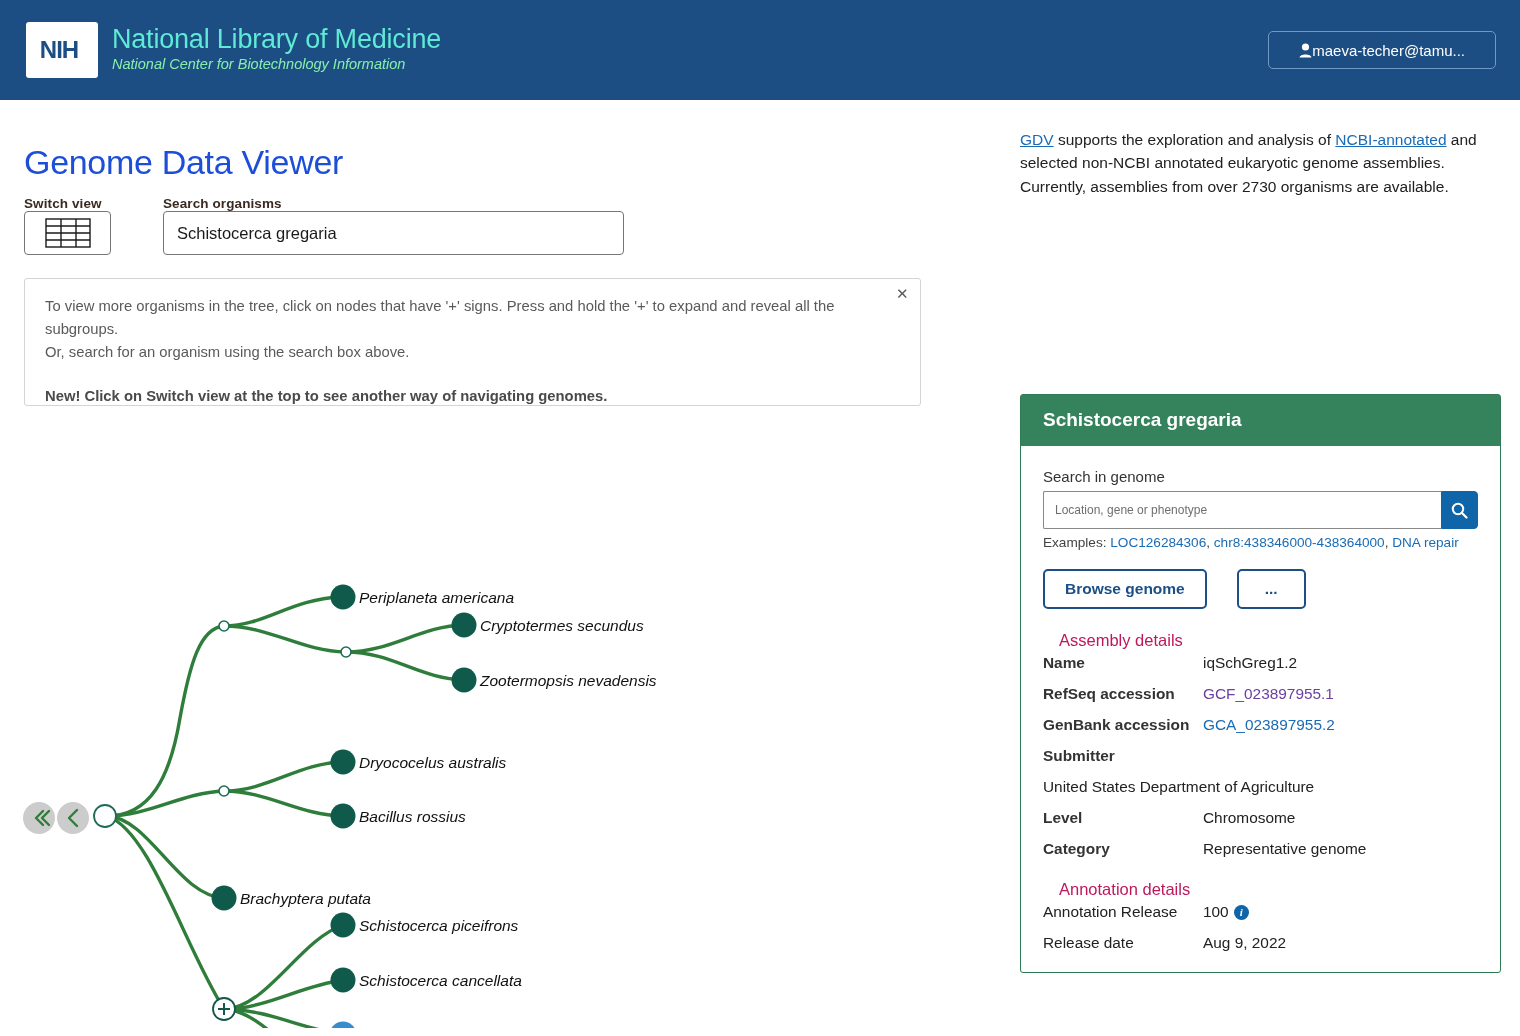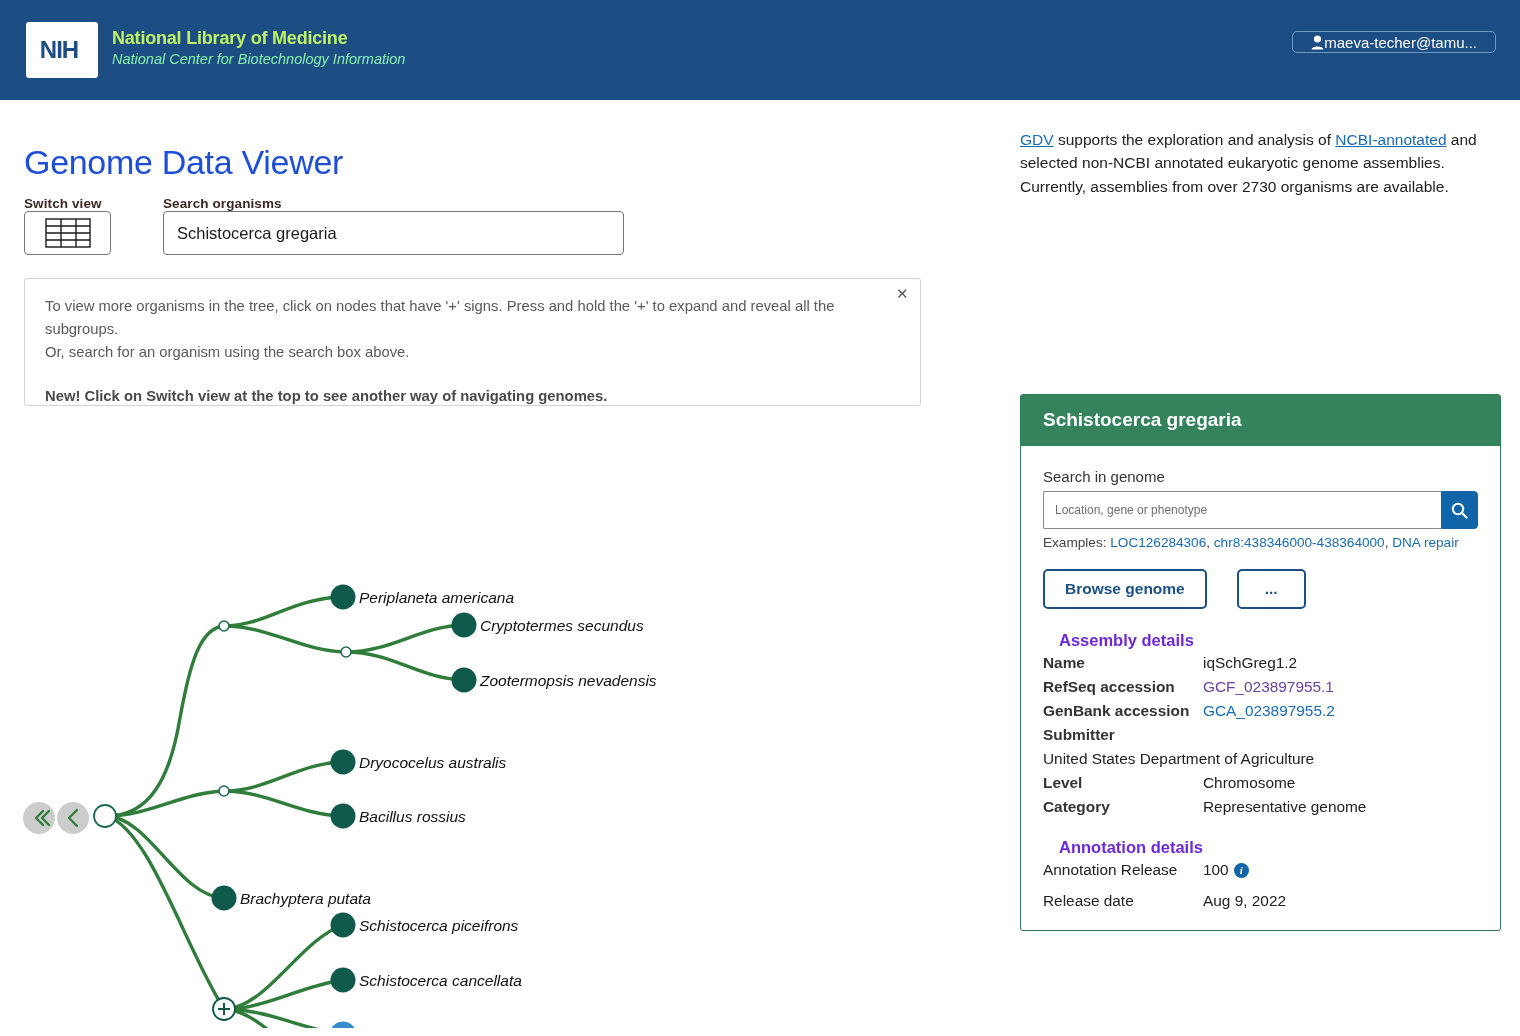--- a/index.html
+++ b/index.html
@@ -37,35 +37,35 @@
     font-size: 24px;
     color: #1c4d83;
     letter-spacing: -1px;
     margin-left: -6px;
   }
   .nih-chev {
     position: absolute; right: -1px; top: 0; height: 56px; width: 26px;
   }
   .nih-titles { display: flex; flex-direction: column; justify-content: center; }
   .nih-title-main {
-    color: #bef264; font-size: 18px; font-weight: bold; line-height: 1.08;
+    color: #5eead4; font-size: 27px; font-weight: normal; line-height: 1.08;
     letter-spacing: -0.2px;
   }
   .nih-title-sub {
     color: #86efac; font-size: 14.5px; font-style: italic; line-height: 1.5;
   }
   .user-btn {
     position: absolute; right: 24px; top: 31px;
-    height: 22px;
+    height: 38px;
     border: 1px solid #6f9ac4;
     border-radius: 5px;
     color: #ffffff;
     font-size: 15px;
     display: flex; align-items: center; 
-    padding: 0 18px;
+    padding: 0 30px;
     background: transparent;
     cursor: pointer;
   }
   .user-icon { display: inline-block; width: 13px; height: 15px; position: relative; }
 
   
   .page { position: relative; }
   .page-title {
     position: absolute; left: 24px; top: 20px;
     font-size: 34px; color: #1d4ed8; font-weight: normal;
@@ -145,24 +145,24 @@
   .examples a { color: #1a6bb5; text-decoration: none; }
   .panel-buttons { display: flex; gap: 30px; margin-top: 19px; }
   .pbtn {
     border: 2px solid #1b4f86; border-radius: 5px; background: #fff;
     color: #1b4f86; font-weight: bold; font-size: 15.5px;
     padding: 9px 20px; cursor: pointer; font-family: "Liberation Sans", sans-serif;
   }
   .pbtn.small { padding: 9px 26px; }
 
   .sec-head {
-    color: #6d28d9; font-weight: bold; font-size: 16.5px;
+    color: #be185d; font-weight: normal; font-size: 16.5px;
     margin: 22px 0 4px 16px;
   }
-  .kv { display: grid; grid-template-columns: 160px 1fr; row-gap: 6px; font-size: 15.4px; }
+  .kv { display: grid; grid-template-columns: 160px 1fr; row-gap: 13px; font-size: 15.4px; }
   .kv .k { font-weight: bold; color: #333; }
   .kv .v { color: #222; }
   .kv .v a.visited { color: #6a3fa0; text-decoration: none; }
   .kv .v a.link { color: #1a6bb5; text-decoration: none; }
   .full-row { grid-column: 1 / span 2; color: #222; }
   .kv2 { display: grid; grid-template-columns: 160px 1fr; row-gap: 13px; font-size: 15.4px; }
   .info-i {
     display: inline-block; width: 15px; height: 15px; border-radius: 50%;
     background: #1064a8; color: #fff; font-size: 11px; font-weight: bold;
     text-align: center; line-height: 15px; vertical-align: 1px; margin-left: 5px;

